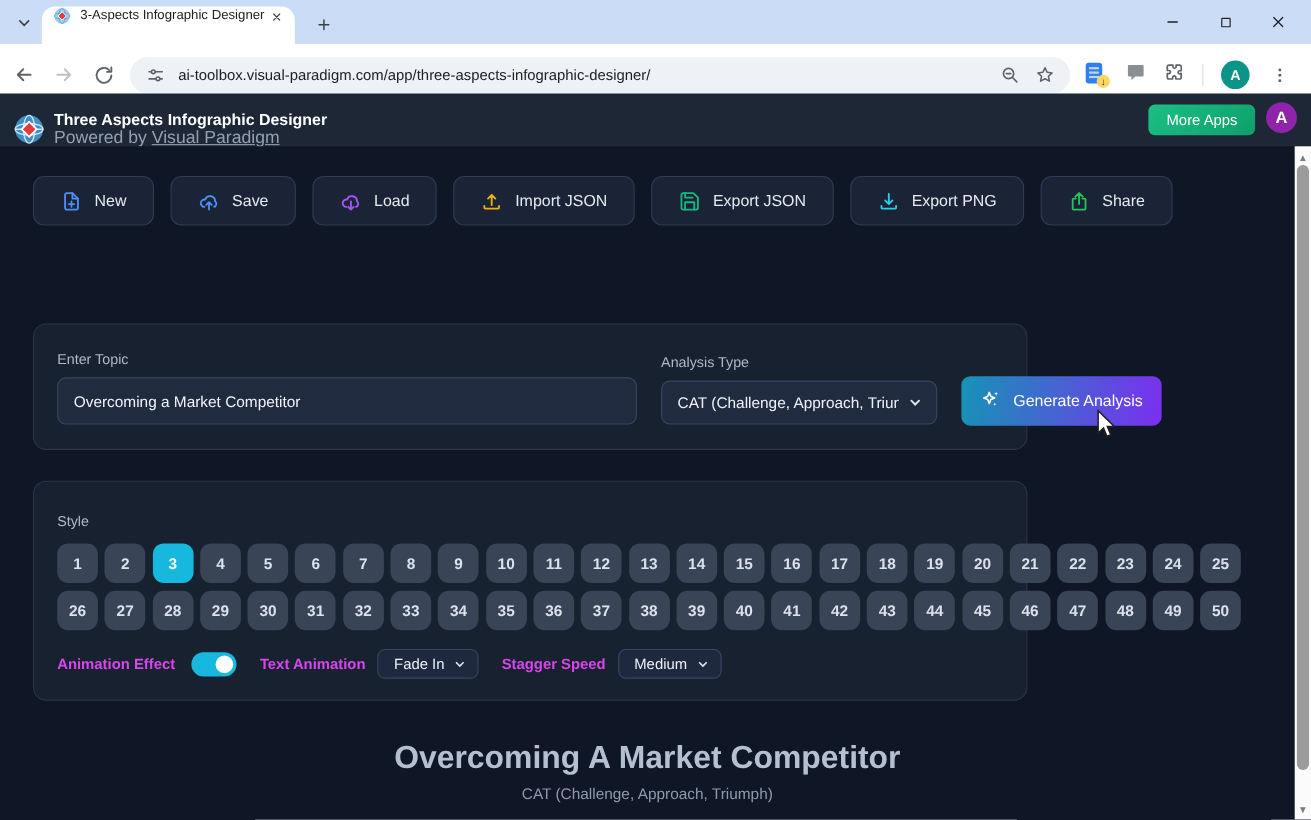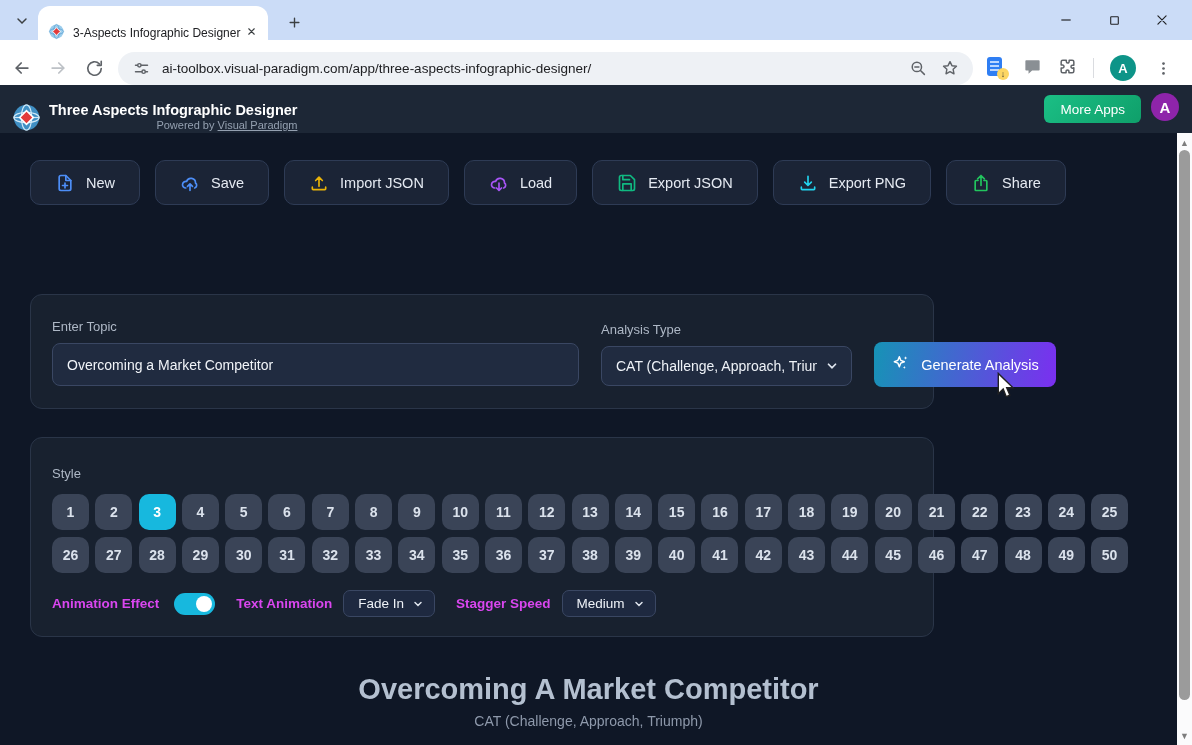--- a/index.html
+++ b/index.html
@@ -2,21 +2,21 @@
 <html><head>
 <meta charset="utf-8">
 <style>
   * { margin:0; padding:0; box-sizing:border-box; }
   html,body { width:1192px; height:745px; overflow:hidden; font-family:"Liberation Sans", sans-serif; }
   .window { position:relative; width:1192px; height:745px; background:#0f1726; }
 
   
   .tabstrip { position:absolute; left:0; top:0; width:1192px; height:40px; background:#cbdcf7; }
   .tab-search { position:absolute; left:8px; top:7px; width:28px; height:27px; border-radius:8px; display:flex; align-items:center; justify-content:center; color:#3c4043; }
-  .tab { position:absolute; left:38px; top:6px; width:230px; height:34px; background:#ffffff; border-radius:12px 12px 0 0; display:flex; align-items:flex-end; padding:0 8px 0 10px; }
+  .tab { position:absolute; left:38px; top:6px; width:230px; height:34px; background:#ffffff; border-radius:12px 12px 0 0; display:flex; align-items:flex-start; padding:0 8px 0 10px; }
   .favicon { width:17px; height:17px; flex:0 0 auto; }
   .tab-title { margin-left:8px; font-size:12px; color:#202124; white-space:nowrap; overflow:hidden; flex:1 1 auto; }
   .tab-close { width:18px; height:18px; border-radius:50%; display:flex; align-items:center; justify-content:center; color:#3c4043; flex:0 0 auto; }
   .newtab { position:absolute; left:281px; top:9px; width:26px; height:26px; border-radius:50%; display:flex; align-items:center; justify-content:center; color:#3c4043; }
   .wincontrols { position:absolute; right:8px; top:0; height:40px; display:flex; align-items:center; gap:28px; color:#202124; padding-right:12px; }
   .winbtn { width:20px; height:20px; display:flex; align-items:center; justify-content:center; }
 
   
   .navbar { position:absolute; left:0; top:40px; width:1192px; height:56px; background:#ffffff; display:flex; align-items:center; }
   .navicon { width:28px; height:28px; margin-left:8px; display:flex; align-items:center; justify-content:center; color:#5f6368; flex:0 0 auto; }
@@ -31,21 +31,21 @@
   .ext-doc .badge { position:absolute; right:-2px; bottom:-1px; width:12px; height:12px; border-radius:50%; background:#fdd663; display:flex; align-items:center; justify-content:center; font-size:9px; color:#333; }
   .divider-v { width:1px; height:20px; background:#dadce0; }
   .chrome-avatar { width:26px; height:26px; border-radius:50%; background:#0d9488; color:#fff; font-size:13px; font-weight:bold; display:flex; align-items:center; justify-content:center; }
   .menu-dots { width:22px; height:22px; display:flex; align-items:center; justify-content:center; color:#5f6368; margin-right:10px; }
 
   
   .appheader { position:absolute; left:0; top:85px; width:1192px; height:64px; background:#1d2736; display:flex; align-items:center; }
   .applogo { width:29px; height:29px; margin-left:12px; flex:0 0 auto; }
   .apptitles { margin-left:8px; }
   .apptitle { font-size:14.5px; font-weight:bold; color:#ffffff; line-height:17px; }
-  .appsub { font-size:11px; color:#94a0b0; line-height:13px;text-align:right; }
+  .appsub { font-size:16px; color:#94a0b0; line-height:13px; }
   .appsub a { color:#94a0b0; }
   .more-apps { position:absolute; right:51px; top:10px; height:28px; padding:0 16px; border-radius:6px; background:linear-gradient(135deg,#1bbf85,#0f9f6a); color:#ffffff; font-size:13.5px; display:flex; align-items:center; }
   .app-avatar { position:absolute; right:13px; top:8px; width:28px; height:28px; border-radius:50%; background:#8e24aa; color:#fff; font-weight:bold; font-size:15px; display:flex; align-items:center; justify-content:center; }
 
   
   .content { position:absolute; left:0; top:133px; width:1177px; height:612px; background:#0f1726; }
 
   .action-toolbar { position:absolute; left:30px; top:27px; width:1117px; display:flex; flex-wrap:wrap; gap:25px 15px; }
   .act-btn { height:45px; padding:0 24px; border-radius:10px; background:#1b2436; border:1px solid #2e3b55; display:flex; align-items:center; gap:11px; color:#e5eaf2; font-size:14.5px; }
   .act-btn .ico { width:20px; height:20px; display:flex; }
@@ -239,36 +239,36 @@
         <div class="act-btn">
           <span class="ico" style="color: rgb(77, 142, 247);">
             <svg viewBox="0 0 24 24" fill="none" stroke="currentColor" stroke-width="2" stroke-linecap="round" stroke-linejoin="round">
               <path d="M7 18a4 4 0 1 1 .9-7.9A5.5 5.5 0 0 1 18.6 12 3.4 3.4 0 0 1 17.6 18"></path>
               <path d="M12 21v-8m0 0-3 3m3-3 3 3"></path>
             </svg>
           </span>
           <span>Save</span>
         </div>
         <div class="act-btn">
+          <span class="ico" style="color: rgb(168, 85, 247);">
+            <svg viewBox="0 0 24 24" fill="none" stroke="currentColor" stroke-width="2" stroke-linecap="round" stroke-linejoin="round">
+              <path d="M7 18a4 4 0 1 1 .9-7.9A5.5 5.5 0 0 1 18.6 12 3.4 3.4 0 0 1 17.6 18"></path>
+              <path d="M12 12v9m0 0-3-3m3 3 3-3"></path>
+            </svg>
+          </span>
+          <span>Load</span>
+        </div>
+        <div class="act-btn">
           <span class="ico" style="color: rgb(234, 179, 8);">
             <svg viewBox="0 0 24 24" fill="none" stroke="currentColor" stroke-width="2" stroke-linecap="round" stroke-linejoin="round">
               <path d="M4 17v2a1 1 0 0 0 1 1h14a1 1 0 0 0 1-1v-2"></path>
               <path d="M12 16V5m0 0-4 4m4-4 4 4"></path>
             </svg>
           </span>
           <span>Import JSON</span>
-        </div>
-        <div class="act-btn">
-          <span class="ico" style="color: rgb(168, 85, 247);">
-            <svg viewBox="0 0 24 24" fill="none" stroke="currentColor" stroke-width="2" stroke-linecap="round" stroke-linejoin="round">
-              <path d="M7 18a4 4 0 1 1 .9-7.9A5.5 5.5 0 0 1 18.6 12 3.4 3.4 0 0 1 17.6 18"></path>
-              <path d="M12 12v9m0 0-3-3m3 3 3-3"></path>
-            </svg>
-          </span>
-          <span>Load</span>
         </div>
         <div class="act-btn">
           <span class="ico" style="color: rgb(16, 185, 129);">
             <svg viewBox="0 0 24 24" fill="none" stroke="currentColor" stroke-width="2" stroke-linecap="round" stroke-linejoin="round">
               <path d="M19 21H5a2 2 0 0 1-2-2V5a2 2 0 0 1 2-2h11l5 5v11a2 2 0 0 1-2 2z"></path>
               <path d="M17 21v-8H7v8"></path>
               <path d="M7 3v5h8"></path>
             </svg>
           </span>
           <span>Export JSON</span>

